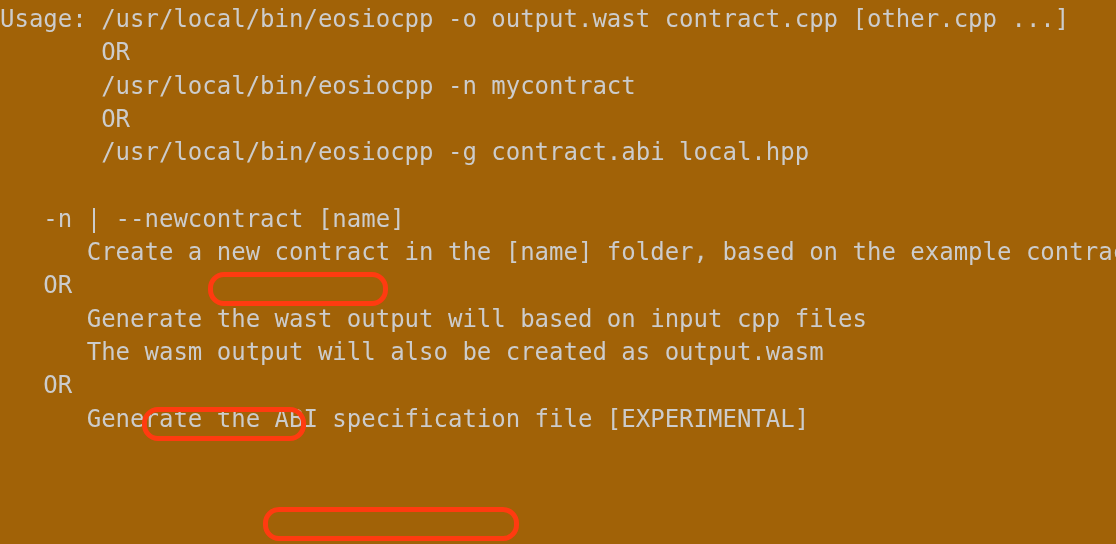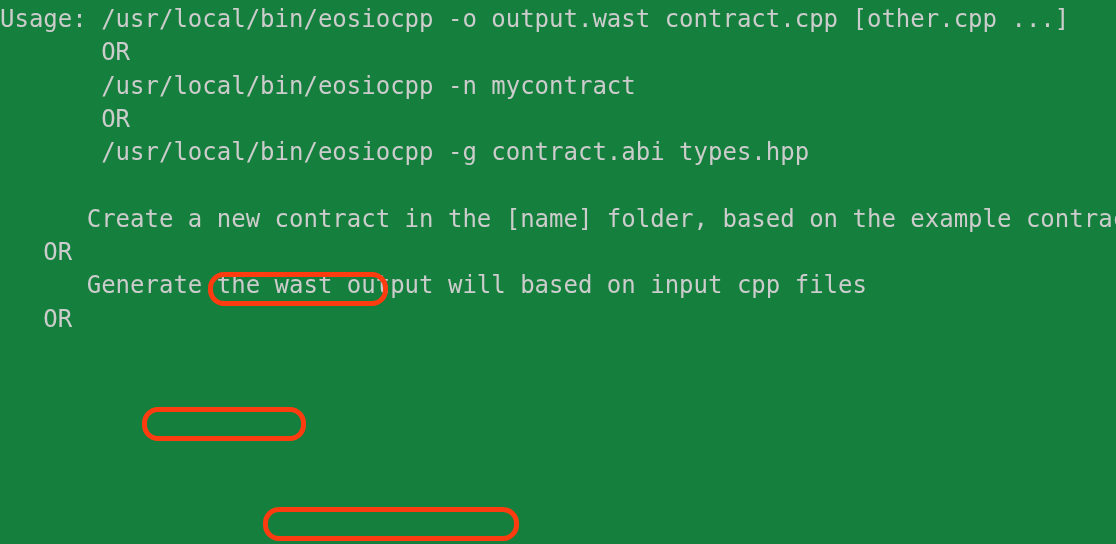--- a/index.html
+++ b/index.html
@@ -4,21 +4,21 @@
 <style>
   html, body {
     margin: 0;
     padding: 0;
     background: #000000;
   }
   #terminal {
     position: relative;
     width: 1116px;
     height: 544px;
-    background: #15803d;
+    background: #a16207;
     overflow: hidden;
     font-family: "DejaVu Sans Mono", "Liberation Mono", monospace;
     font-size: 24px;
     line-height: 33.3px;
     color: #cccccc;
     -webkit-font-smoothing: antialiased;
   }
   .term-body {
     position: absolute;
     left: 0;
@@ -63,24 +63,27 @@
 </style>
 </head>
 <body>
 
 <div id="terminal">
   <div class="term-body">
     <div class="line">Usage: /usr/local/bin/eosiocpp -o output.wast contract.cpp [other.cpp ...]</div>
     <div class="line">       OR</div>
     <div class="line">       /usr/local/bin/eosiocpp -n mycontract</div>
     <div class="line">       OR</div>
-    <div class="line">       /usr/local/bin/eosiocpp -g contract.abi types.hpp</div>
+    <div class="line">       /usr/local/bin/eosiocpp -g contract.abi local.hpp</div>
     <div class="line blank"></div>
+    <div class="line">   -n | --newcontract [name]</div>
     <div class="line">      Create a new contract in the [name] folder, based on the example contract</div>
     <div class="line">   OR</div>
     <div class="line">      Generate the wast output will based on input cpp files</div>
+    <div class="line">      The wasm output will also be created as output.wasm</div>
     <div class="line">   OR</div>
+    <div class="line">      Generate the ABI specification file [EXPERIMENTAL]</div>
   </div>
 
   <div class="anno" id="anno-new-contract"></div>
   <div class="anno" id="anno-wasm-output"></div>
   <div class="anno" id="anno-abi-spec"></div>
 </div>
 
 </body></html>

